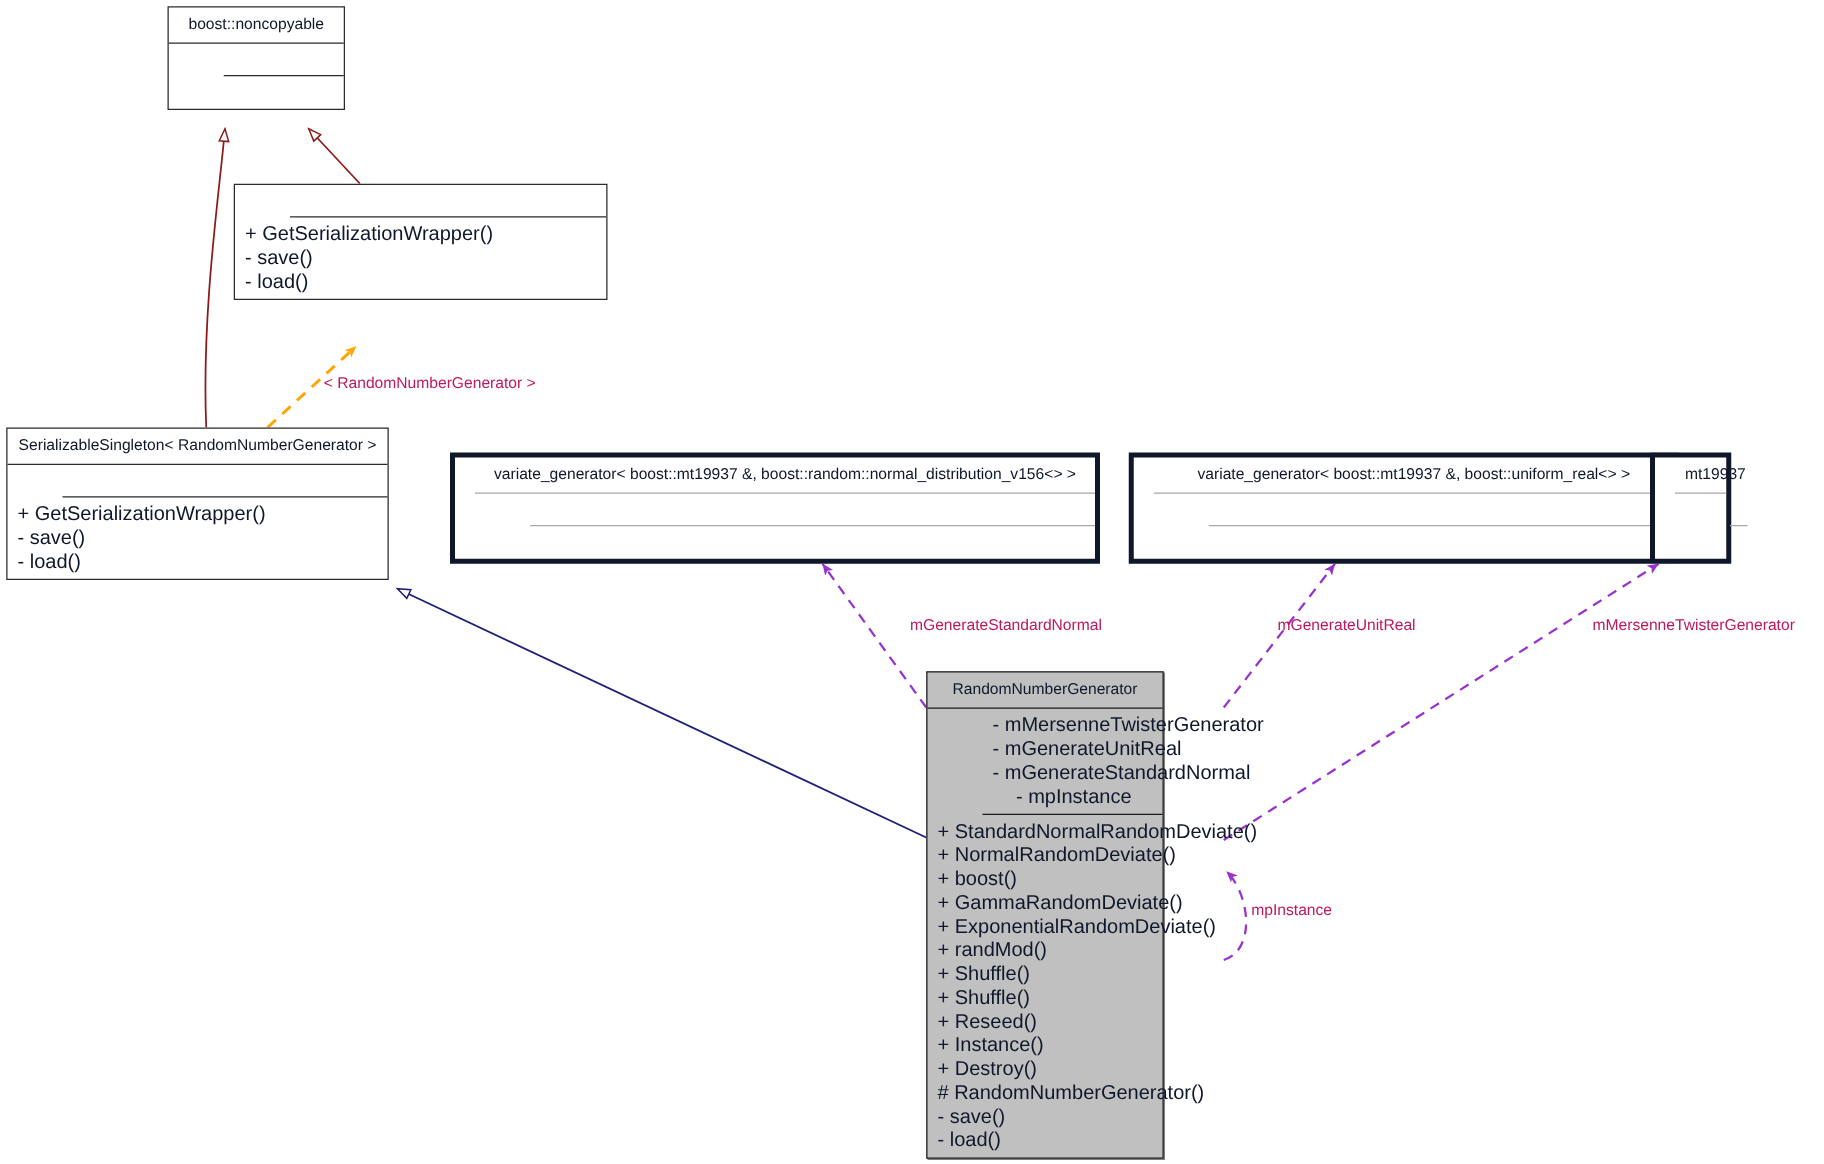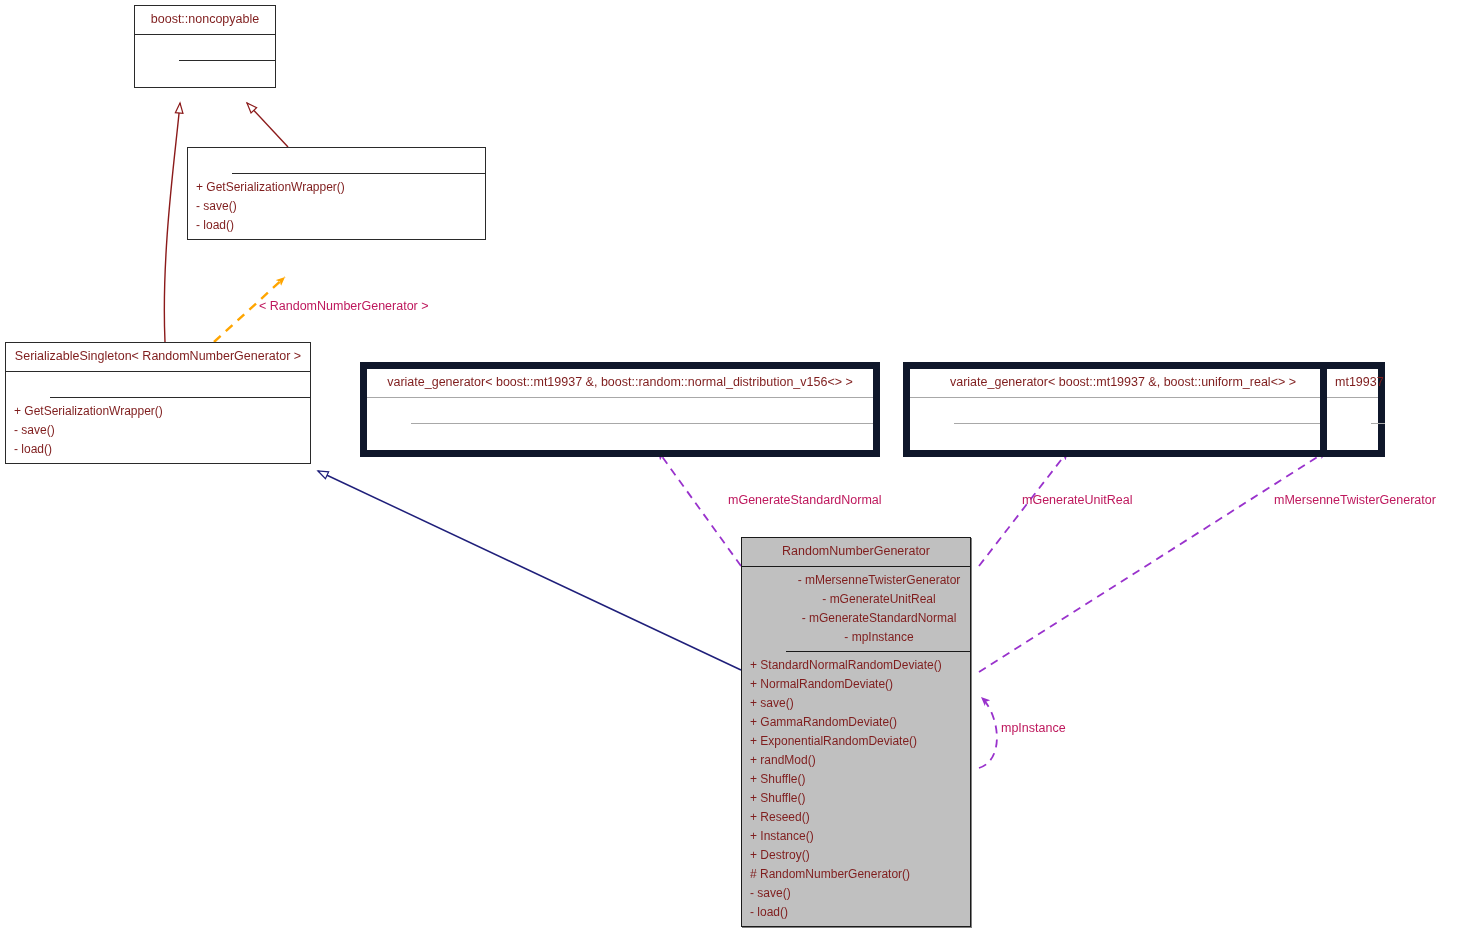--- a/index.html
+++ b/index.html
@@ -25,25 +25,26 @@
     width: 1459px;
     height: 931px;
     pointer-events: none;
   }
   .uml-box {
     position: absolute;
     box-sizing: border-box;
     background: #ffffff;
     border: 1px solid #2a2a2a;
     font-size: 12.5px;
-    color: #7f1d1d;
+    color: #0f172a;
     line-height: 1.5;
   }
   .uml-box.plain {
-    border: 7px solid #0f172a;
+    border: 4px solid #0f172a;
+    padding-left: 16px;
   }
   .uml-box.highlight {
     background: #c0c0c0;
     border: 1px solid #1a1a1a;
     box-shadow: 1px 1px 0 #808080;
   }
   .cmp-title {
     box-sizing: border-box;
     text-align: center;
     padding: 4px 8px 5px 8px;
@@ -73,21 +74,21 @@
   .cmp-ops {
     box-sizing: border-box;
     padding: 4px 6px 4px 8px;
     text-align: left;
   }
   .cmp-attrs.empty, .cmp-ops.empty {
     min-height: 26px;
   }
   .member {
     white-space: nowrap;
-    font-size: 12px;
+    font-size: 16px;
     line-height: 19px;
   }
   .edge-label {
     position: absolute;
     font-size: 12.5px;
     color: #be185d;
     white-space: nowrap;
     background: transparent;
   }
 </style>
@@ -165,32 +166,32 @@
     <div class="cmp-attrs empty"></div>
     <div class="cmp-ops empty"></div>
   </div>
 
   <div class="uml-box plain" style="left:1320px; top:362px; width:65px;">
     <div class="cmp-title">mt19937</div>
     <div class="cmp-attrs empty"></div>
     <div class="cmp-ops empty"></div>
   </div>
 
-  <div class="uml-box highlight" style="left:741px; top:537px; width:230px;">
+  <div class="uml-box highlight" style="left:741px; top:537px; width:190px;">
     <div class="cmp-title">RandomNumberGenerator</div>
     <div class="cmp-attrs">
       <div class="member">- mMersenneTwisterGenerator</div>
       <div class="member">- mGenerateUnitReal</div>
       <div class="member">- mGenerateStandardNormal</div>
       <div class="member">- mpInstance</div>
     </div>
     <div class="cmp-ops">
       <div class="member">+ StandardNormalRandomDeviate()</div>
       <div class="member">+ NormalRandomDeviate()</div>
-      <div class="member">+ save()</div>
+      <div class="member">+ boost()</div>
       <div class="member">+ GammaRandomDeviate()</div>
       <div class="member">+ ExponentialRandomDeviate()</div>
       <div class="member">+ randMod()</div>
       <div class="member">+ Shuffle()</div>
       <div class="member">+ Shuffle()</div>
       <div class="member">+ Reseed()</div>
       <div class="member">+ Instance()</div>
       <div class="member">+ Destroy()</div>
       <div class="member"># RandomNumberGenerator()</div>
       <div class="member">- save()</div>

